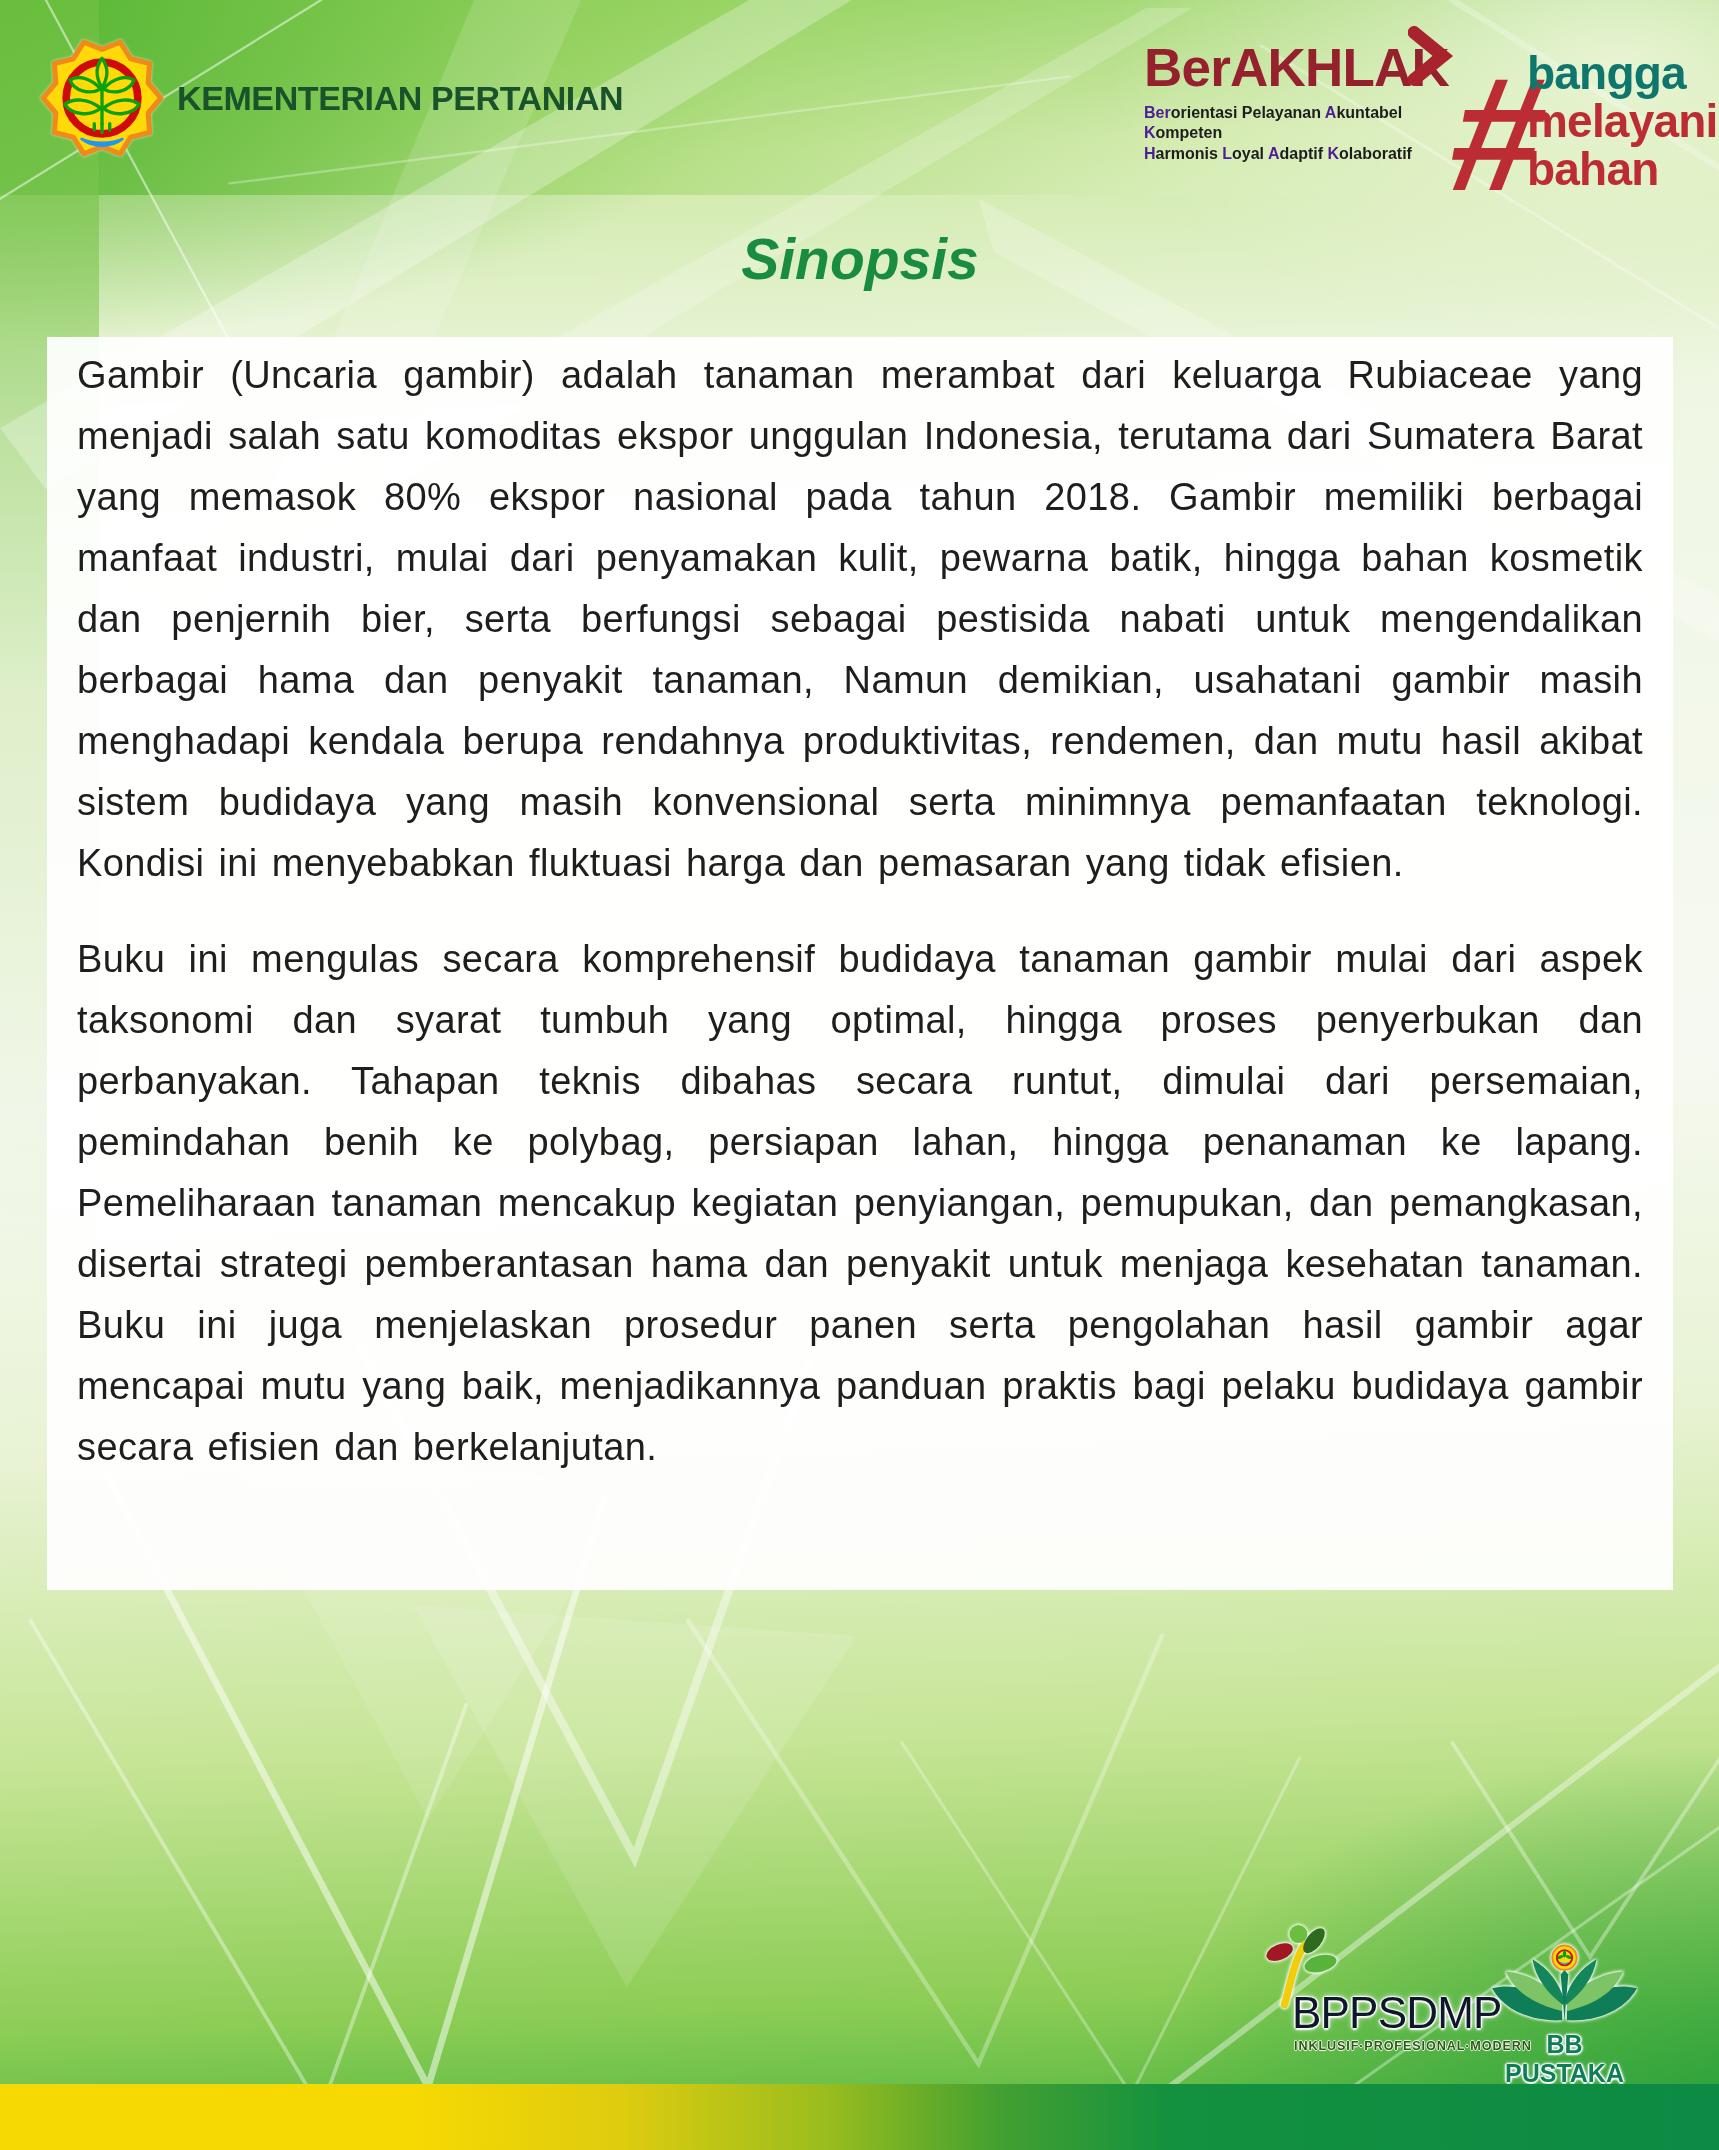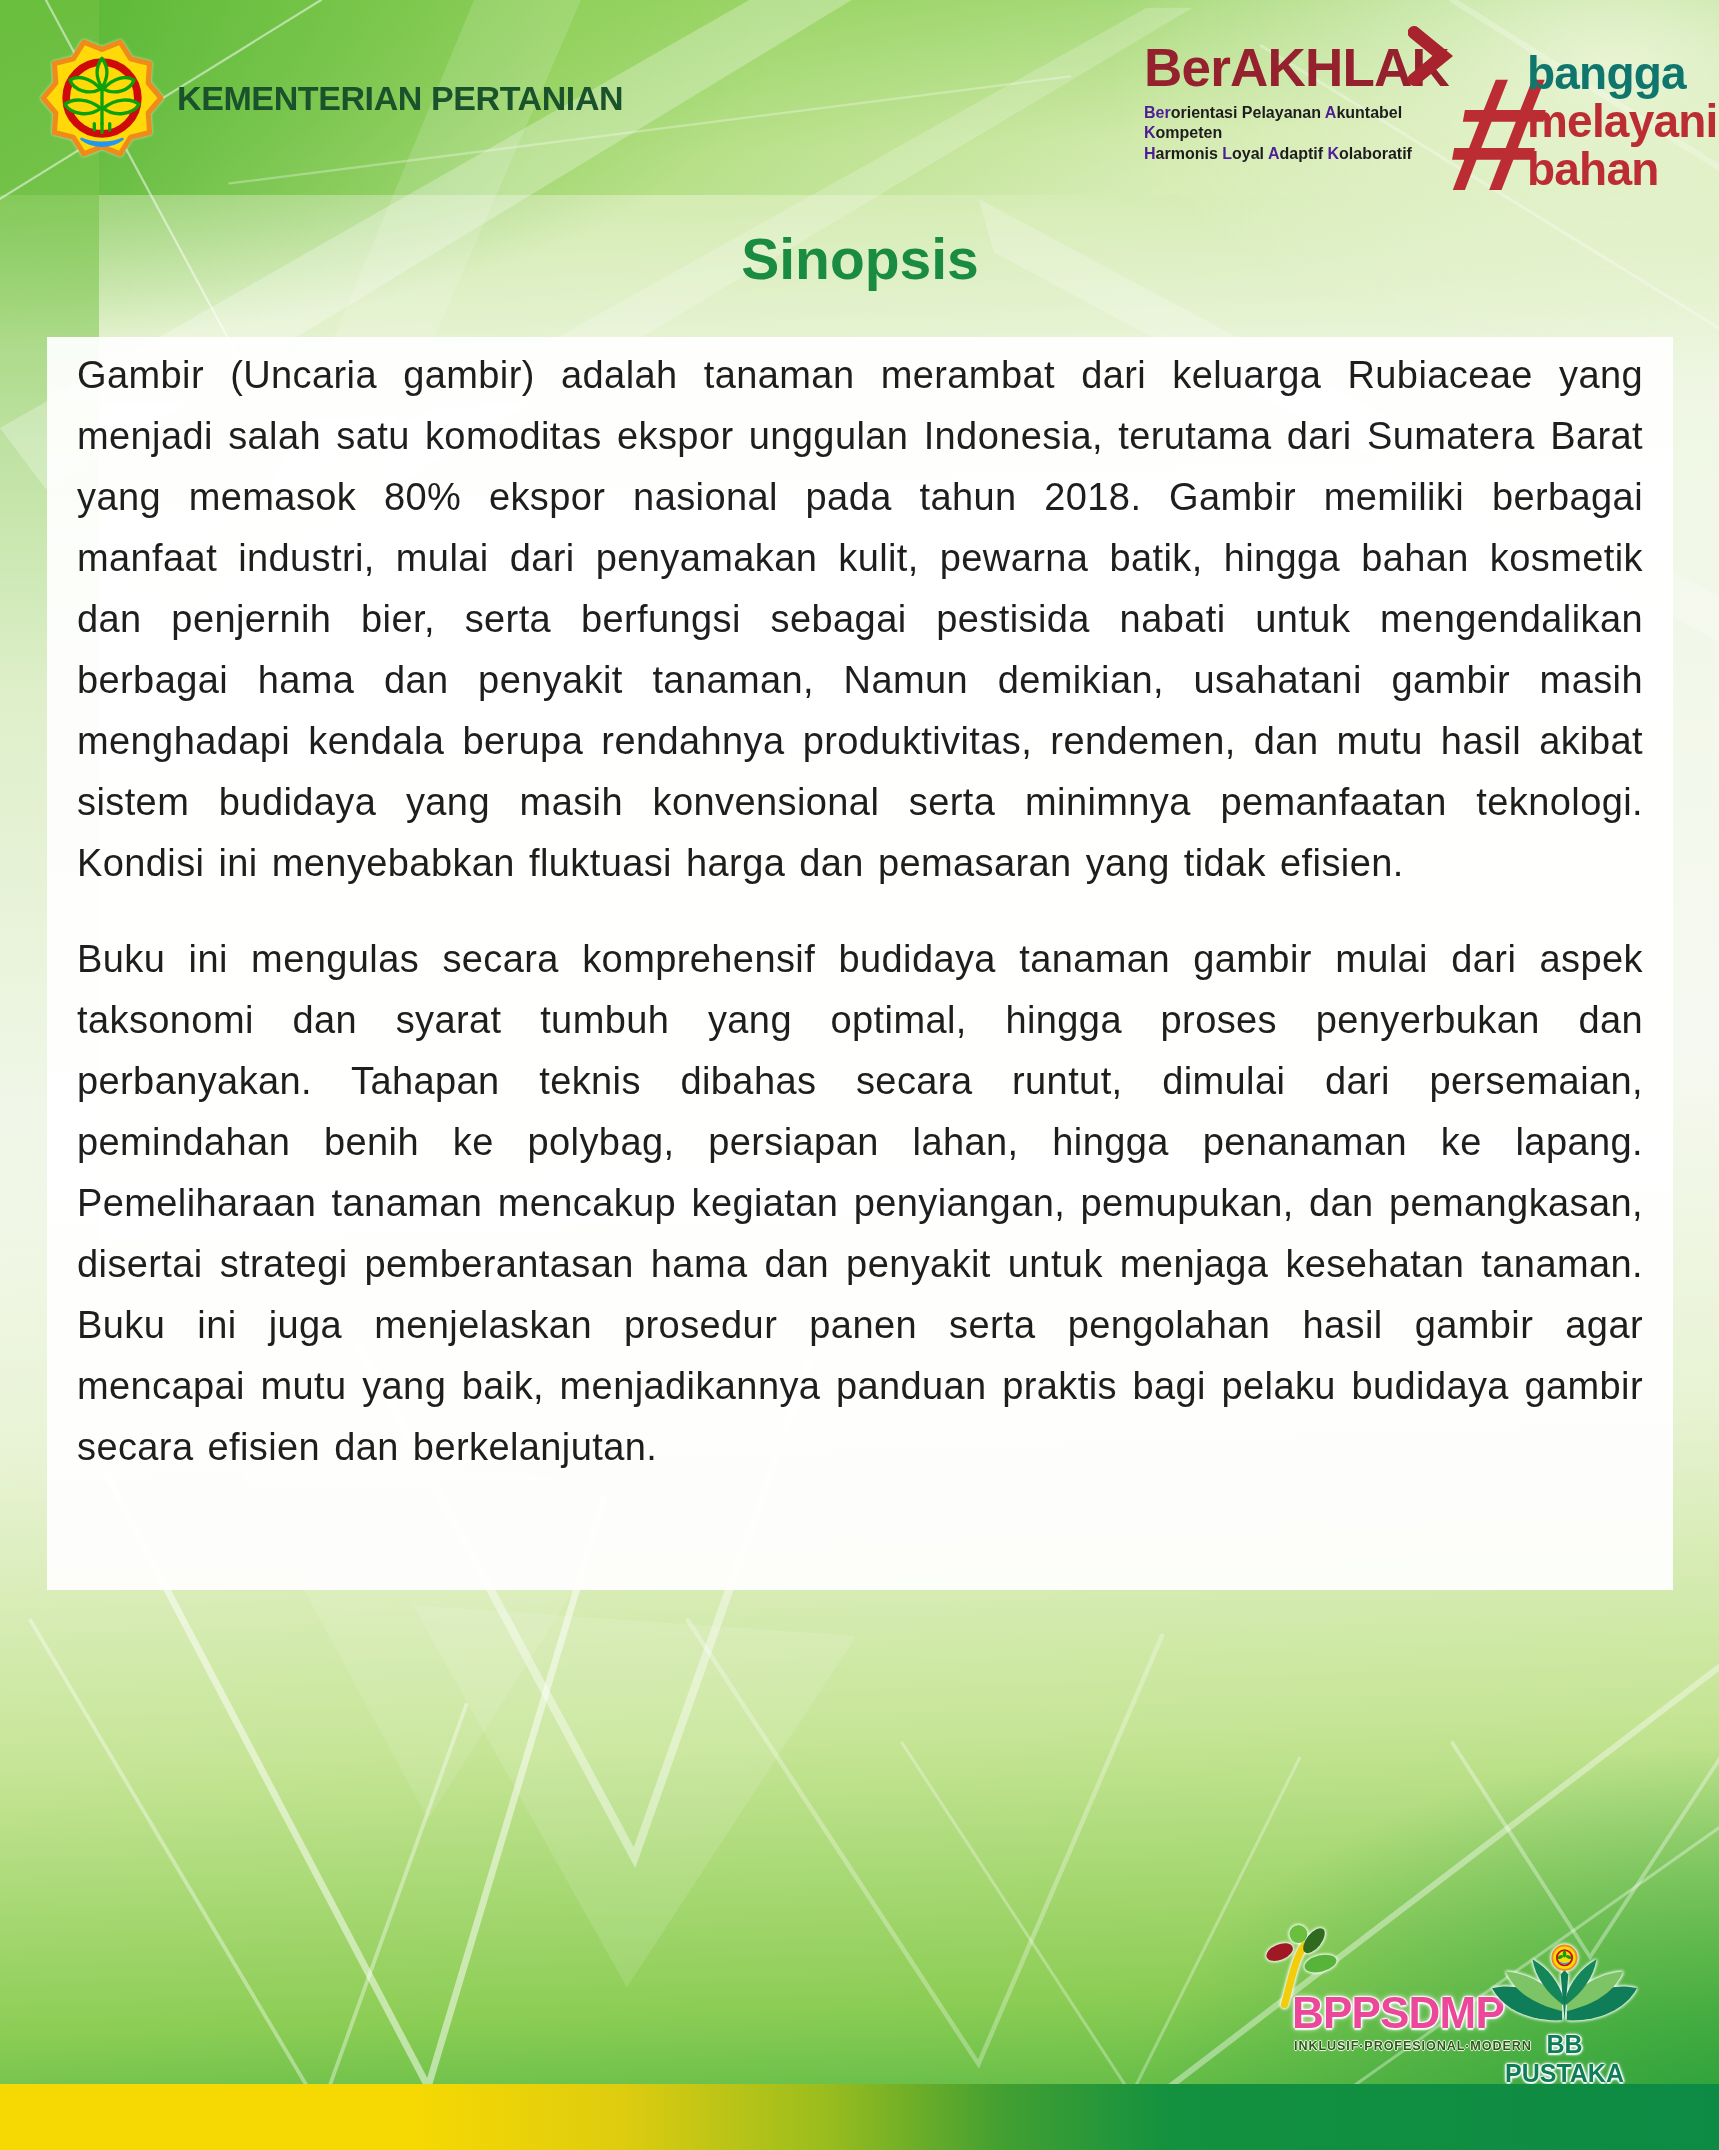--- a/index.html
+++ b/index.html
@@ -15,21 +15,21 @@
   .top-band{position:absolute;left:0;top:0;width:1720px;height:195px;z-index:1;
     background:linear-gradient(100deg, rgba(86,182,52,.9) 0%, rgba(150,211,92,.6) 32%, rgba(224,240,196,.18) 68%, rgba(232,244,214,0) 100%);}
   .left-band{position:absolute;left:0;top:0;width:99px;height:1261px;z-index:1;
     background:linear-gradient(to bottom, rgba(110,192,64,.8), rgba(190,225,150,.38) 55%, rgba(190,225,150,0));}
   .bg-pattern{position:absolute;inset:0;z-index:2;pointer-events:none;}
 
   .panel{position:absolute;left:47px;top:337px;width:1626px;height:1253px;
     background:rgba(255,255,255,.93);z-index:3;}
 
   .page-title{position:absolute;left:0;top:226px;width:1720px;text-align:center;z-index:5;
-    font-size:57px;font-weight:700;letter-spacing:0;color:#1a8c42;}
+    font-size:57px;font-weight:700;letter-spacing:0;color:#1a8c42;font-style:italic;}
 
   .body-text{position:absolute;left:77px;top:345px;width:1566px;z-index:5;
     font-size:38px;line-height:61px;letter-spacing:0.4px;word-spacing:3.1px;
     color:#1e1e1e;text-align:justify;}
   .body-text p{margin:0;}
   .body-text p + p{margin-top:35px;}
 
   
   .ministry{position:absolute;left:38px;top:34px;z-index:5;display:flex;align-items:center;}
   .ministry-logo{width:128px;height:128px;filter:drop-shadow(0 0 1.5px rgba(255,255,255,.6));}
@@ -49,21 +49,21 @@
   .bangga-hash{position:absolute;left:0;top:10.7px;font-size:162px;line-height:153px;font-weight:700;
     color:#bb2d33;transform:skewX(-10deg);}
   .bangga-words{position:absolute;left:73px;top:3.1px;font-size:46px;font-weight:800;line-height:48px;letter-spacing:-0.8px;}
   .w-black{color:#0f766e;}
   .w-red{color:#bb2d33;}
 
   
   .bppsdmp{position:absolute;left:1260px;top:1924px;width:237px;height:138px;z-index:5;}
   .bppsdmp-icon{position:absolute;left:0;top:-3.1px;width:90px;height:90px;
     filter:drop-shadow(0 0 1.5px #fff) drop-shadow(0 0 1.5px #fff);}
-  .bppsdmp-name{position:absolute;left:32px;top:64px;font-size:44px;font-weight:700;letter-spacing:-0.8px;color:#ec4899;
+  .bppsdmp-name{position:absolute;left:32px;top:64px;font-size:44px;font-weight:400;letter-spacing:-0.8px;color:#0f172a;
     text-shadow:-1.5px 0 1.5px #fff,1.5px 0 1.5px #fff,0 -1.5px 1.5px #fff,0 1.5px 1.5px #fff,0 0 6.1px #fff;text-align:center;}
   .bppsdmp-tagline{position:absolute;left:34px;top:115px;font-size:12.6px;font-weight:700;letter-spacing:0.9px;color:#2c5a12;
     text-shadow:-0.8px 0 0.8px #fff,0.8px 0 0.8px #fff,0 -0.8px 0.8px #fff,0 0.8px 0.8px #fff;}
   .bbpustaka{position:absolute;left:1489px;top:1941px;width:153px;height:122px;z-index:5;}
   .bbpustaka-icon{position:absolute;left:0;top:0;width:151px;height:93px;
     filter:drop-shadow(0 0 1.5px #fff) drop-shadow(0 0 1.5px #fff);}
   .bbpustaka-name{position:absolute;left:0;top:89px;width:151px;text-align:center;
     font-size:25px;font-weight:800;letter-spacing:0;color:#0f7d57;
     text-shadow:-1.5px 0 1.5px #fff,1.5px 0 1.5px #fff,0 -1.5px 1.5px #fff,0 1.5px 1.5px #fff,0 0 4.6px #fff;}
 

